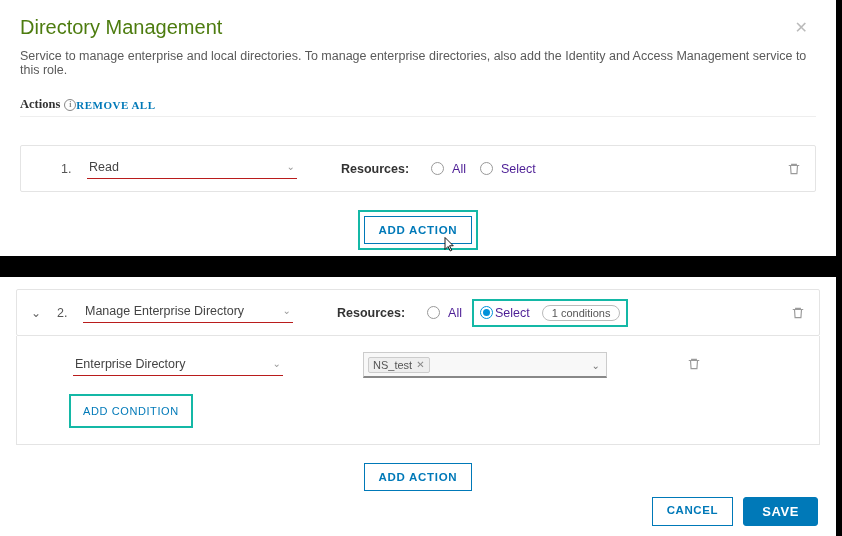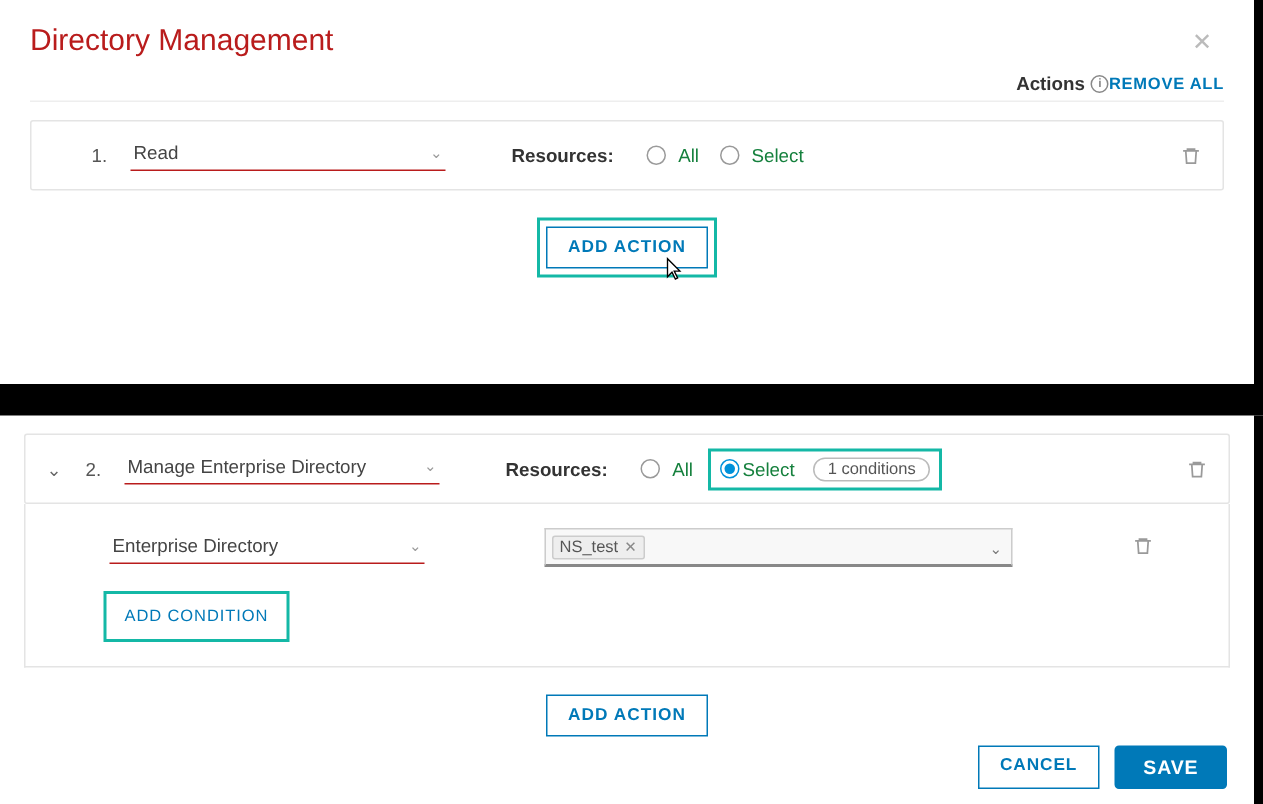--- a/index.html
+++ b/index.html
@@ -24,43 +24,44 @@
   .panel-bottom {
     height: 259px;
     margin-top: 21px;
     padding: 12px 16px 0 16px;
     position: relative;
     border-right: 6px solid #000;
   }
   .title {
     font-size: 20px;
     font-weight: 400;
-    color: #b91c1c;
+    color: #4d7c0f;
     margin-bottom: 10px;
   }
   .close-x {
     position: absolute;
     right: 28px;
     top: 18px;
     color: #bbb;
     font-size: 16px;
     cursor: pointer;
   }
   .sub {
     font-size: 12.5px;
     color: #5a5a5a;
     margin-bottom: 20px;
   }
   .actions-header {
     display: flex;
-    justify-content: flex-end;
+    justify-content: flex-start;
     align-items: center;
     border-bottom: 1px solid #eee;
     padding-bottom: 4px;
-    margin-bottom: 12px;
+    margin-bottom: 28px;
+    font-family: Liberation Serif, serif;
   }
   .actions-label {
     font-size: 12.5px;
     font-weight: 600;
     color: #333;
     display: flex;
     align-items: center;
     gap: 4px;
   }
   .info-icon {
@@ -142,21 +143,21 @@
     background: #fff;
   }
   .radio.selected .dot {
     width: 7px; height: 7px;
     background: #0091da;
     border-radius: 50%;
   }
   .radio.selected { border-color: #0091da; }
   .radio.grey-sel .dot { background: #9a9a9a; }
   .radio.grey-sel { border-color: #9a9a9a; }
-  .radio-label { color: #15803d; margin-right: 8px; cursor: pointer; }
+  .radio-label { color: #4c1d95; margin-right: 8px; cursor: pointer; }
   .pill {
     border: 1px solid #bbb;
     border-radius: 10px;
     padding: 1px 9px;
     font-size: 11px;
     color: #555;
     margin-left: 4px;
   }
   .trash {
     margin-left: auto;
@@ -204,21 +205,21 @@
     background: #fff;
   }
   .cond-row {
     display: flex;
     align-items: center;
     gap: 80px;
     margin-bottom: 20px;
   }
   .tag-field {
     position: relative;
-    width: 312px;
+    width: 244px;
     border: 1px solid #ccc;
     border-bottom: 2px solid #888;
     background: #f8f8f8;
     min-height: 26px;
     padding: 2px 22px 2px 4px;
     display: flex;
     align-items: center;
     gap: 4px;
     cursor: pointer;
   }
@@ -288,20 +289,21 @@
   }
   .trash-sm { color: #9a9a9a; cursor: pointer; }
   .trash-sm svg { width: 14px; height: 14px; }
 </style>
 </head>
 <body>
 
 <div class="panel panel-top">
   <div class="close-x">✕</div>
   <h1 class="title">Directory Management</h1>
+  <p class="sub">Service to manage enterprise and local directories. To manage enterprise directories, also add the Identity and Access Management service to this role.</p>
 
   <div class="actions-header">
     <div class="actions-label">
       <span>Actions</span>
       <span class="info-icon">i</span>
     </div>
     <span class="remove-all">REMOVE ALL</span>
   </div>
 
   <div class="action-row">

